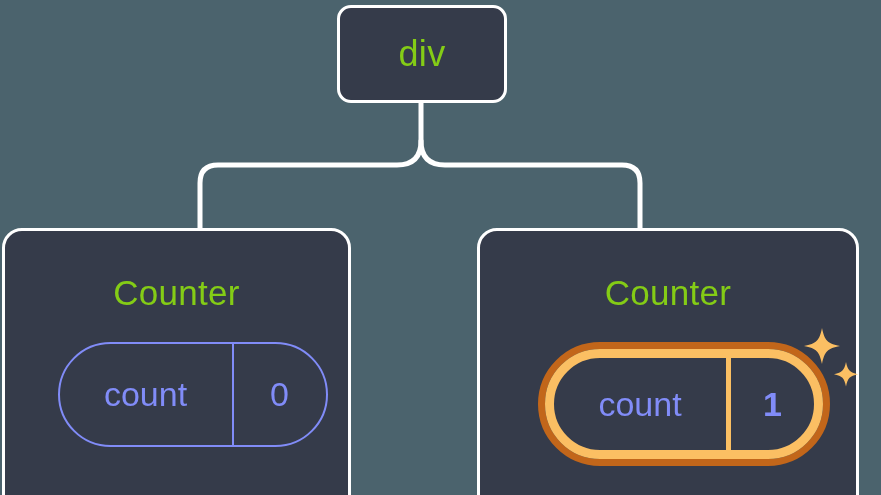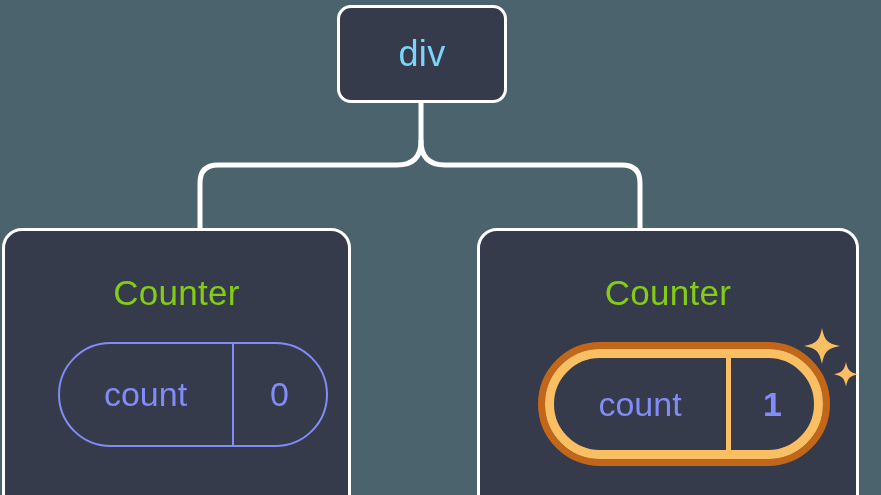--- a/index.html
+++ b/index.html
@@ -40,21 +40,21 @@
   
   #node-div {
     left: 337px;
     top: 5px;
     width: 170px;
     height: 98px;
     justify-content: center;
     border-radius: 14px;
   }
   #node-div .node-title {
-    color: #7dd3fc;
+    color: #84cc16;
     font-size: 36px;
     font-weight: 400;
     letter-spacing: 0.4px;
     line-height: 1;
   }
 
   
   .counter-node {
     top: 228px;
     height: 290px;

